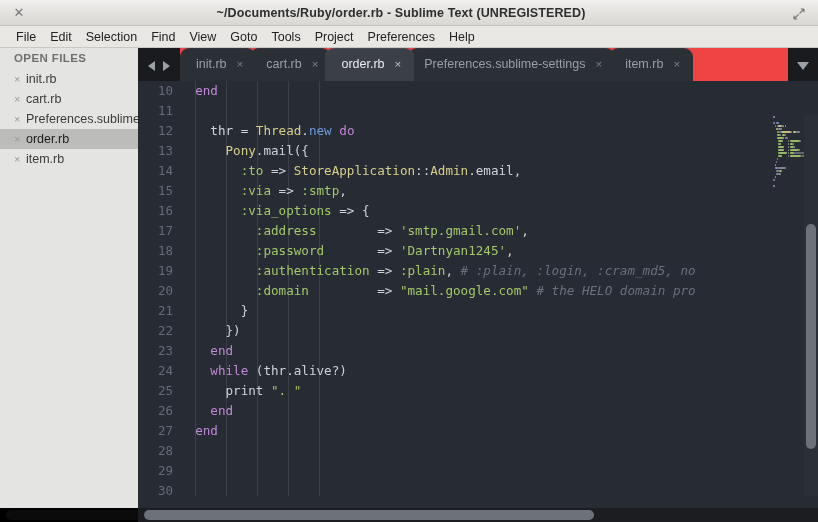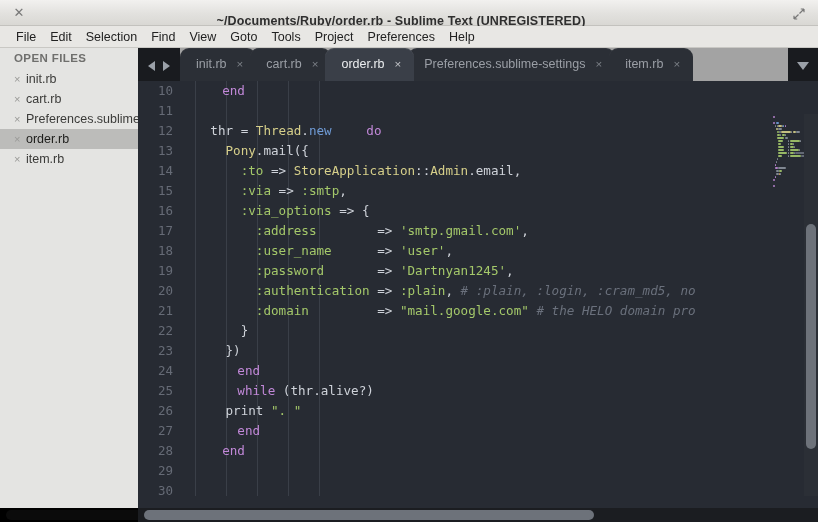--- a/index.html
+++ b/index.html
@@ -12,21 +12,21 @@
   .app{position:relative;width:818px;height:522px;}
 
   
   .titlebar{
     position:absolute;left:0;top:0;width:818px;height:26px;
     background:linear-gradient(to bottom,#f2f1ef 0%,#e2e1de 55%,#d9d8d4 100%);
     border-bottom:1px solid #c3c2be;
     box-sizing:border-box;
   }
   .title-text{
-    position:absolute;left:0;top:8px;width:802px;height:26px;
+    position:absolute;left:0;top:0;width:802px;height:26px;
     line-height:26px;text-align:center;
     font-size:12.5px;font-weight:bold;color:#2f2f2f;
     letter-spacing:0.1px;
     white-space:nowrap;overflow:hidden;
   }
   .win-btn{
     position:absolute;top:0;width:30px;height:26px;
     line-height:26px;text-align:center;color:#787878;
     font-size:13px;cursor:pointer;
   }
@@ -86,21 +86,21 @@
   }
 
   
   .editor-wrap{
     position:absolute;left:138px;top:48px;width:680px;height:474px;
     background:#272b33;
   }
   
   .tabstrip{
     position:absolute;left:0;top:0;width:680px;height:33px;
-    background:#a3a3a3;
+    background:#ef4444;
     overflow:hidden;
   }
   .tabnav{
     position:absolute;left:0;top:0;width:42px;height:33px;
     background:#191b1f;
     text-align:center;line-height:33px;
   }
   .tabnav .arr{
     display:inline-block;width:0;height:0;margin:0 2px;
     border-top:5px solid transparent;border-bottom:5px solid transparent;
@@ -170,21 +170,21 @@
   .cline{
     position:relative;height:20px;line-height:20px;white-space:pre;
     font-family:"DejaVu Sans Mono", monospace;
     font-size:12.6px;color:#cfd3da;
   }
   
   .guides{position:absolute;left:42px;top:0;width:591px;height:441px;pointer-events:none;}
   .guide{position:absolute;top:0;width:1px;height:441px;background:#3a3f48;}
 
   
-  .kw{color:#c188d8;padding-left:27px;}       
+  .kw{color:#c188d8;}       
   .fn{color:#6f9bd6;}       
   .cls{color:#d6cf8a;}      
   .sym{color:#a4c86a;}      
   .str{color:#a4c86a;}      
   .num{color:#d9a45f;}      
   .cmt{color:#6a707c;font-style:italic;}
   .pl{color:#cfd3da;text-align:right;}       
 
   
   .minimap{
@@ -298,21 +298,20 @@
       </div>
       <div class="codearea" id="codearea">
           <div class="cline"><span class="pl">  </span><span class="kw">end</span></div>
           <div class="cline">&nbsp;</div>
           <div class="cline"><span class="pl">    thr </span><span class="pl">=</span><span class="pl"> </span><span class="cls">Thread</span><span class="pl">.</span><span class="fn">new</span><span class="pl"> </span><span class="kw">do</span></div>
           <div class="cline"><span class="pl">      </span><span class="cls">Pony</span><span class="pl">.mail({</span></div>
           <div class="cline"><span class="pl">        </span><span class="sym">:to</span><span class="pl"> =&gt; </span><span class="cls">StoreApplication</span><span class="pl">::</span><span class="cls">Admin</span><span class="pl">.email,</span></div>
           <div class="cline"><span class="pl">        </span><span class="sym">:via</span><span class="pl"> =&gt; </span><span class="sym">:smtp</span><span class="pl">,</span></div>
           <div class="cline"><span class="pl">        </span><span class="sym">:via_options</span><span class="pl"> =&gt; {</span></div>
           <div class="cline"><span class="pl">          </span><span class="sym">:address</span><span class="pl">        =&gt; </span><span class="str">'smtp.gmail.com'</span><span class="pl">,</span></div>
-          <div class="cline"><span class="pl">          </span><span class="sym">:user_name</span><span class="pl">      =&gt; </span><span class="str">'user'</span><span class="pl">,</span></div>
           <div class="cline"><span class="pl">          </span><span class="sym">:password</span><span class="pl">       =&gt; </span><span class="str">'Dartnyan1245'</span><span class="pl">,</span></div>
           <div class="cline"><span class="pl">          </span><span class="sym">:authentication</span><span class="pl"> =&gt; </span><span class="sym">:plain</span><span class="pl">, </span><span class="cmt"># :plain, :login, :cram_md5, no</span></div>
           <div class="cline"><span class="pl">          </span><span class="sym">:domain</span><span class="pl">         =&gt; </span><span class="str">"mail.google.com"</span><span class="pl"> </span><span class="cmt"># the HELO domain pro</span></div>
           <div class="cline"><span class="pl">        }</span></div>
           <div class="cline"><span class="pl">      })</span></div>
           <div class="cline"><span class="pl">    </span><span class="kw">end</span></div>
           <div class="cline"><span class="pl">    </span><span class="kw">while</span><span class="pl"> (thr.alive?)</span></div>
           <div class="cline"><span class="pl">      print </span><span class="str">". "</span></div>
           <div class="cline"><span class="pl">    </span><span class="kw">end</span></div>
           <div class="cline"><span class="pl">  </span><span class="kw">end</span></div>

